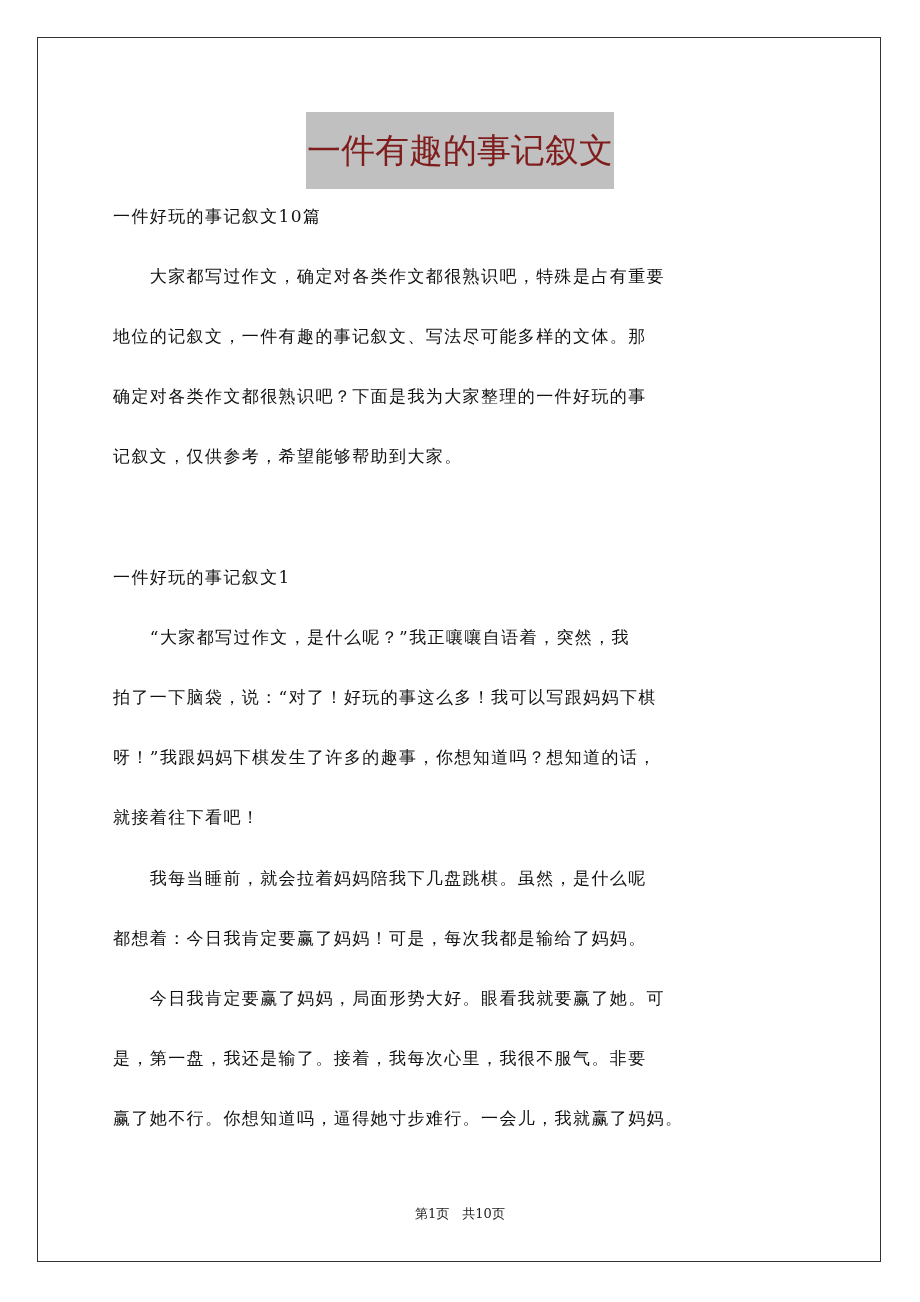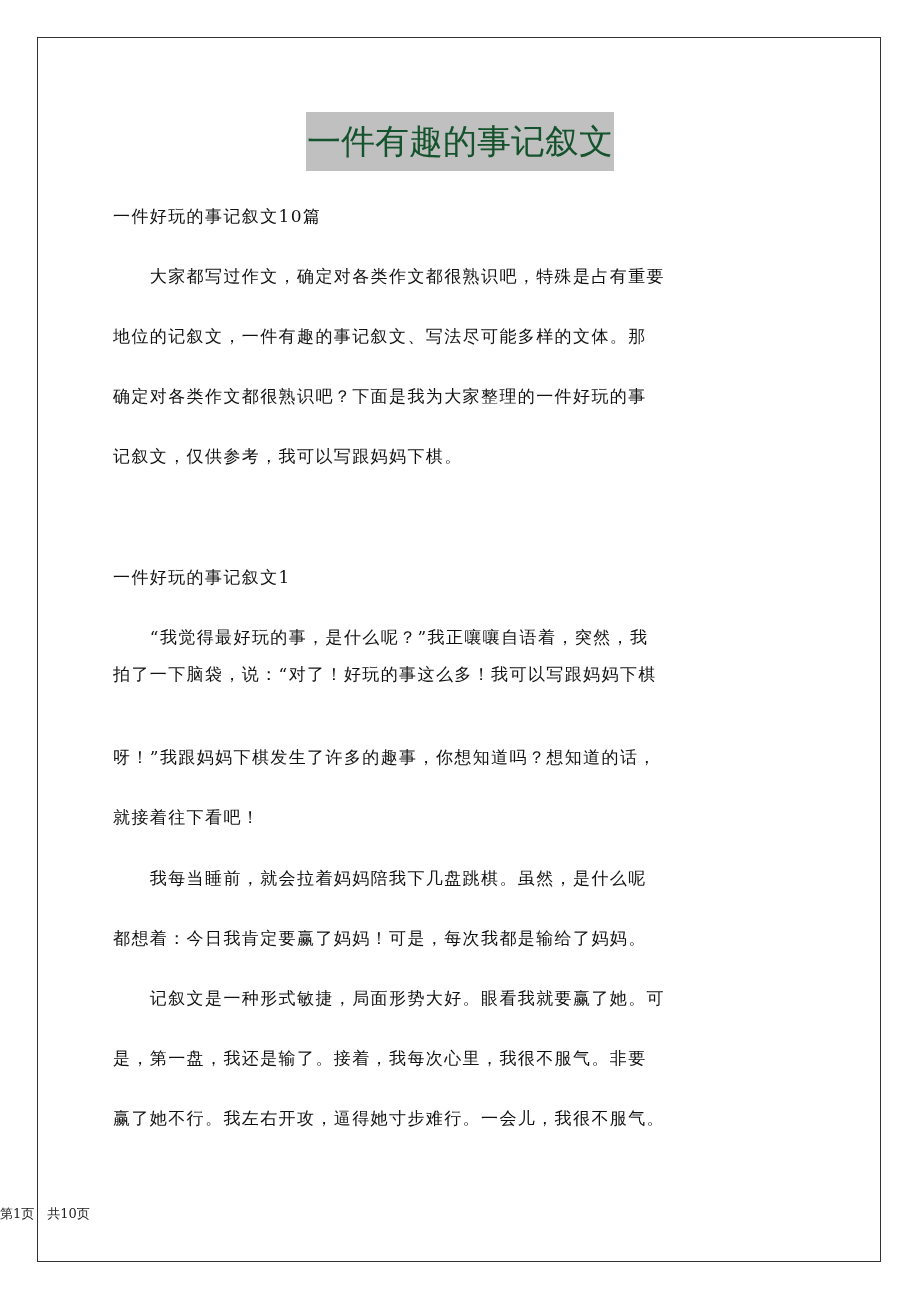--- a/index.html
+++ b/index.html
@@ -9,56 +9,56 @@
       width: 844px; height: 1225px;
       border: 1px solid #333333; box-sizing: border-box;
     }
     .title-wrap {
       position: absolute; left: 0; top: 112px; width: 920px;
       text-align: center;
     }
     .title {
       display: inline-block; background: #c0c0c0;
       font-family: "DejaVu Sans", sans-serif;
-      font-size: 34px; line-height: 45px; color: #14532d;
-      padding: 7px 1px; letter-spacing: 0px;
+      font-size: 34px; line-height: 45px; color: #7f1d1d;
+      padding: 16px 1px; letter-spacing: 0px;
     }
     .line {
       position: absolute; left: 113px; width: 700px;
       font-family: "DejaVu Serif", serif;
       font-size: 17px; color: #111; white-space: nowrap;
       line-height: 28px; letter-spacing: 1.4px;
     }
     .footer {
       position: absolute; left: 0; top: 1205px; width: 920px;
-      text-align: left; font-family: "DejaVu Serif", serif;
+      text-align: center; font-family: "DejaVu Serif", serif;
       font-size: 13px; color: #222;
     }
   </style>
 </head>
 <body>
 
 <div class="page-border"></div>
 
 <div class="title-wrap">
   <span class="title">一件有趣的事记叙文</span>
 </div>
 
 <div class="line" style="top:202px">一件好玩的事记叙文10篇</div>
 
 <div class="line" style="top:262px">　　大家都写过作文，确定对各类作文都很熟识吧，特殊是占有重要</div>
 <div class="line" style="top:322px">地位的记叙文，一件有趣的事记叙文、写法尽可能多样的文体。那</div>
 <div class="line" style="top:382px">确定对各类作文都很熟识吧？下面是我为大家整理的一件好玩的事</div>
-<div class="line" style="top:442px">记叙文，仅供参考，我可以写跟妈妈下棋。</div>
+<div class="line" style="top:442px">记叙文，仅供参考，希望能够帮助到大家。</div>
 
 <div class="line" style="top:563px">一件好玩的事记叙文1</div>
 
-<div class="line" style="top:623px">　　“我觉得最好玩的事，是什么呢？”我正嚷嚷自语着，突然，我</div>
-<div class="line" style="top:660px">拍了一下脑袋，说：“对了！好玩的事这么多！我可以写跟妈妈下棋</div>
+<div class="line" style="top:623px">　　“大家都写过作文，是什么呢？”我正嚷嚷自语着，突然，我</div>
+<div class="line" style="top:683px">拍了一下脑袋，说：“对了！好玩的事这么多！我可以写跟妈妈下棋</div>
 <div class="line" style="top:743px">呀！”我跟妈妈下棋发生了许多的趣事，你想知道吗？想知道的话，</div>
 <div class="line" style="top:803px">就接着往下看吧！</div>
 <div class="line" style="top:864px">　　我每当睡前，就会拉着妈妈陪我下几盘跳棋。虽然，是什么呢</div>
 <div class="line" style="top:924px">都想着：今日我肯定要赢了妈妈！可是，每次我都是输给了妈妈。</div>
-<div class="line" style="top:984px">　　记叙文是一种形式敏捷，局面形势大好。眼看我就要赢了她。可</div>
+<div class="line" style="top:984px">　　今日我肯定要赢了妈妈，局面形势大好。眼看我就要赢了她。可</div>
 <div class="line" style="top:1044px">是，第一盘，我还是输了。接着，我每次心里，我很不服气。非要</div>
-<div class="line" style="top:1104px">赢了她不行。我左右开攻，逼得她寸步难行。一会儿，我很不服气。</div>
+<div class="line" style="top:1104px">赢了她不行。你想知道吗，逼得她寸步难行。一会儿，我就赢了妈妈。</div>
 
 <div class="footer">第1页　共10页</div>
 
 </body></html>

